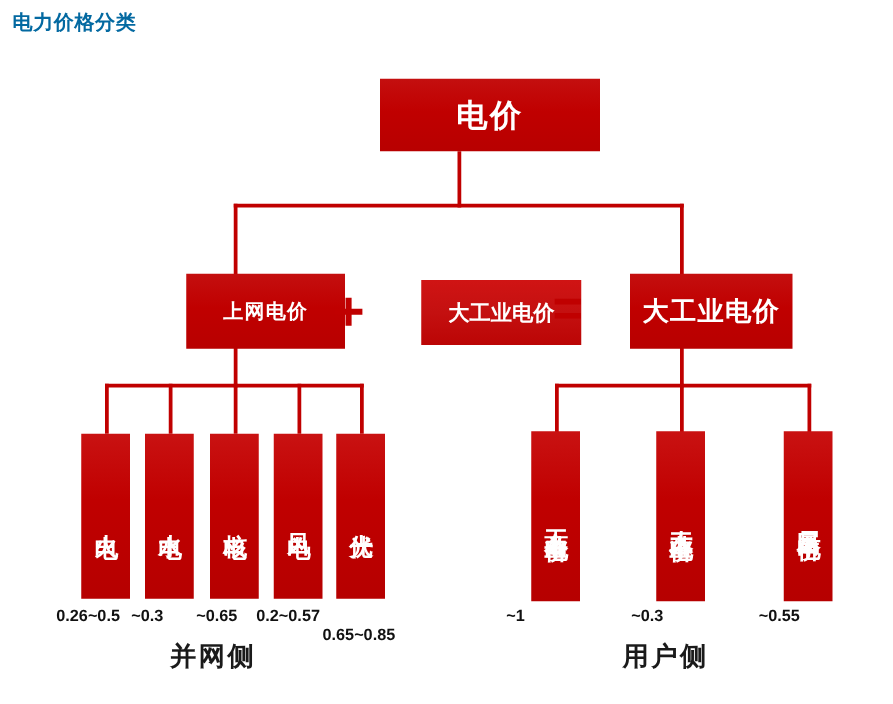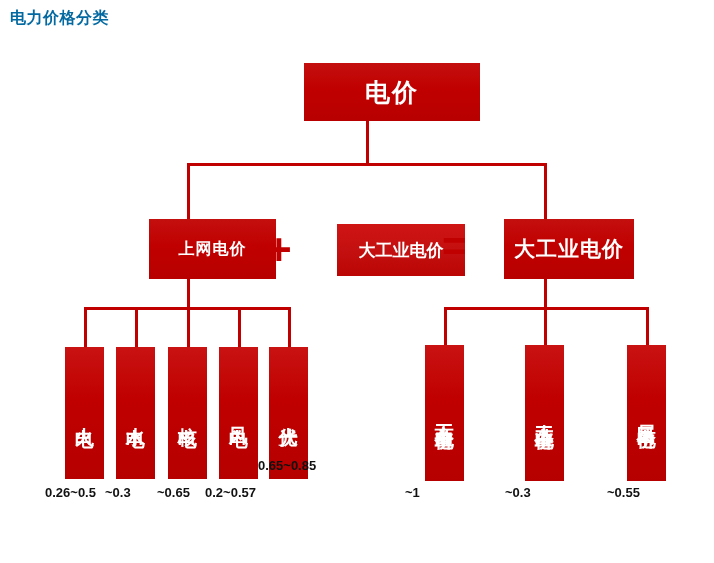--- a/index.html
+++ b/index.html
@@ -190,30 +190,32 @@
     <span class="vtext">风电</span>
   </div>
   <div class="leaf" style="left:269px; top:347px; width:39px; height:132px;">
     <span class="vtext">光伏</span>
   </div>
 
   <div class="value" style="left:45px;  top:485px; width:80px;">0.26~0.5</div>
   <div class="value" style="left:105px; top:485px; width:62px;">~0.3</div>
   <div class="value" style="left:157px; top:485px; width:62px;">~0.65</div>
   <div class="value" style="left:205px; top:485px; width:72px;">0.2~0.57</div>
-  <div class="value" style="left:258px; top:458px; width:82px;">0.65~0.85</div>
+  <div class="value" style="left:258px; top:500px; width:82px;">0.65~0.85</div>
 
   <div class="leaf" style="left:425px; top:345px; width:39px; height:136px;">
     <span class="vtext">工商业电价</span>
   </div>
   <div class="leaf" style="left:525px; top:345px; width:39px; height:136px;">
     <span class="vtext">大工业电价</span>
   </div>
   <div class="leaf" style="left:627px; top:345px; width:39px; height:136px;">
     <span class="vtext">居民电价</span>
   </div>
 
   <div class="value" style="left:405px; top:485px; width:80px;">~1</div>
   <div class="value" style="left:505px; top:485px; width:80px;">~0.3</div>
   <div class="value" style="left:607px; top:485px; width:80px;">~0.55</div>
 
+  <div class="group-label" id="label-grid-side">并网侧</div>
+  <div class="group-label" id="label-user-side">用户侧</div>
 
 </div>
 
 </body></html>

